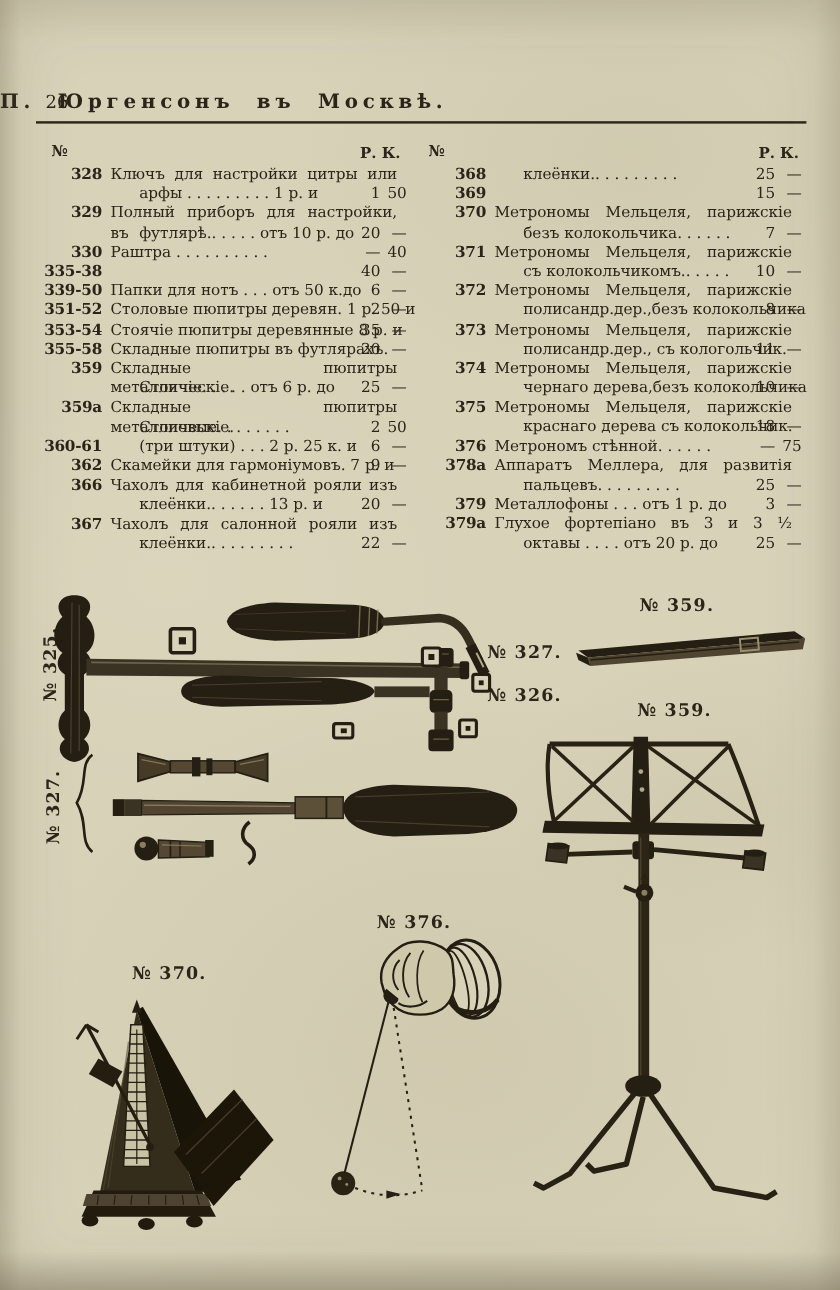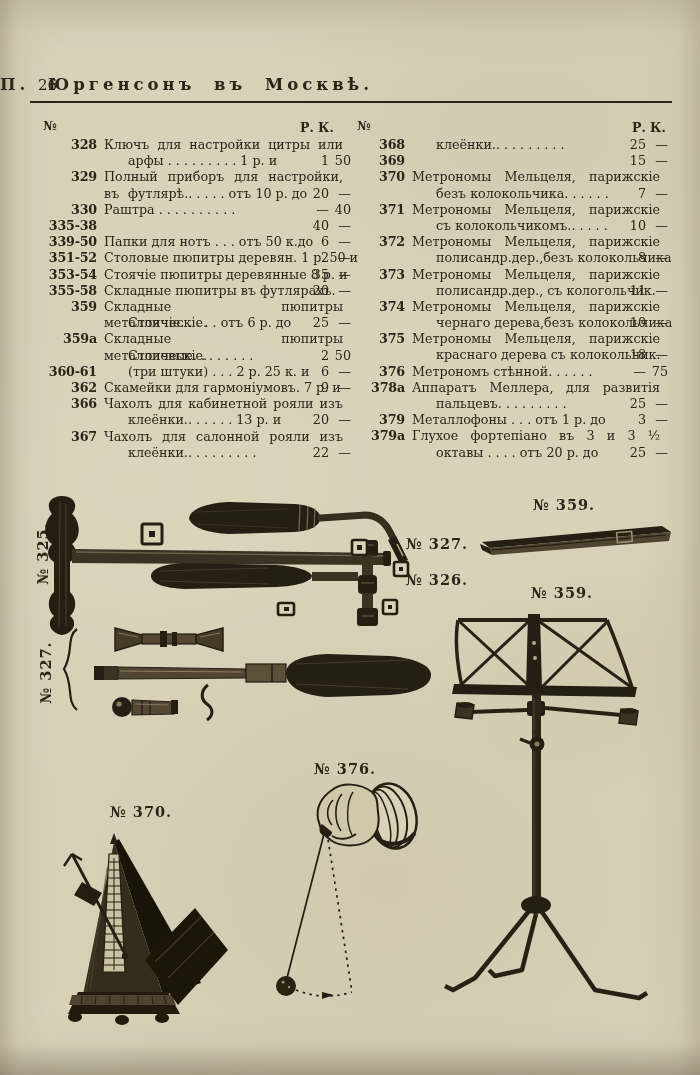--- a/index.html
+++ b/index.html
@@ -23,21 +23,21 @@
     font-weight:bold;font-size:16.5px;letter-spacing:4px;word-spacing:9px;}
   .header-rule{position:absolute;left:30px;width:642px;top:101px;height:2px;background:#2b2418;}
 
   .col-head{position:absolute;font-size:12.5px;font-weight:bold;}
   .head-no-left{left:43px;top:118px;}
   .head-rk-left{left:300px;top:120px;}
   .head-no-right{left:357px;top:118px;}
   .head-rk-right{left:632px;top:120px;}
 
   .catalog-col{position:absolute;top:137px;font-size:12.7px;}
-  #col-left{left:45px;width:306px;}
+  #col-left{left:33px;width:306px;}
   #col-right{left:353px;width:315px;}
   .entry{display:flex;align-items:flex-start;}
   .entry .num{flex:none;width:52px;text-align:right;padding-right:7px;
     font-weight:bold;line-height:16.2px;letter-spacing:-0.2px;}
   .entry .lines{flex:1;min-width:0;}
   .line{position:relative;height:16.2px;line-height:16.2px;padding-right:48px;white-space:nowrap;}
   .line.full{padding-right:8px;}
   .line.full .text{display:block;text-align:justify;text-align-last:justify;white-space:normal;}
   .line.cont{padding-left:24px;}
   .price{position:absolute;right:0;top:0;display:flex;white-space:pre;}

